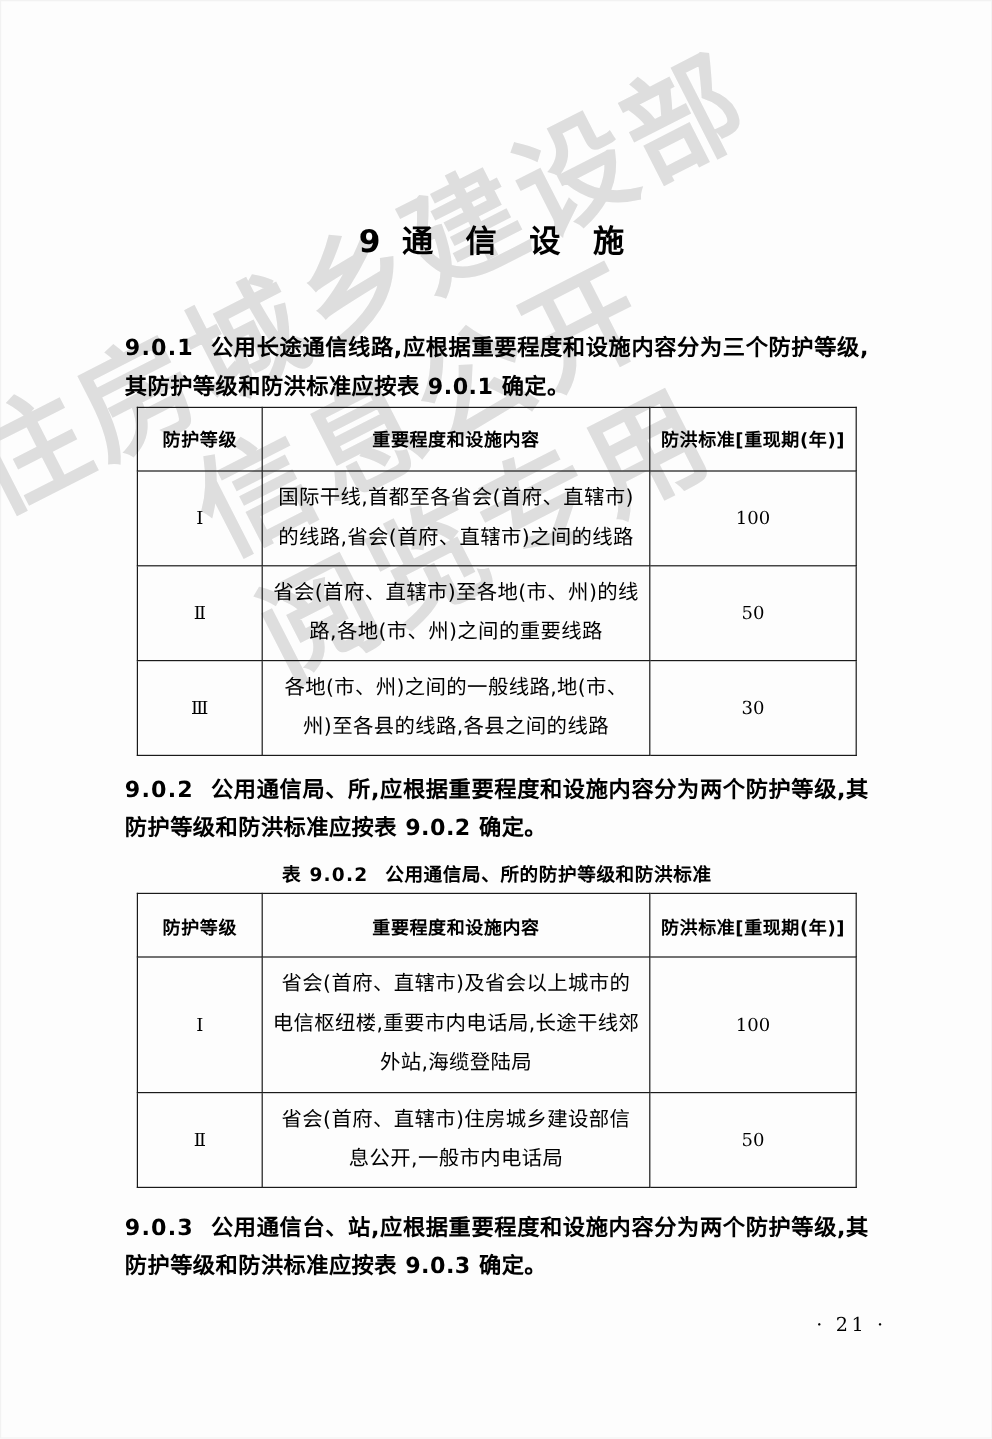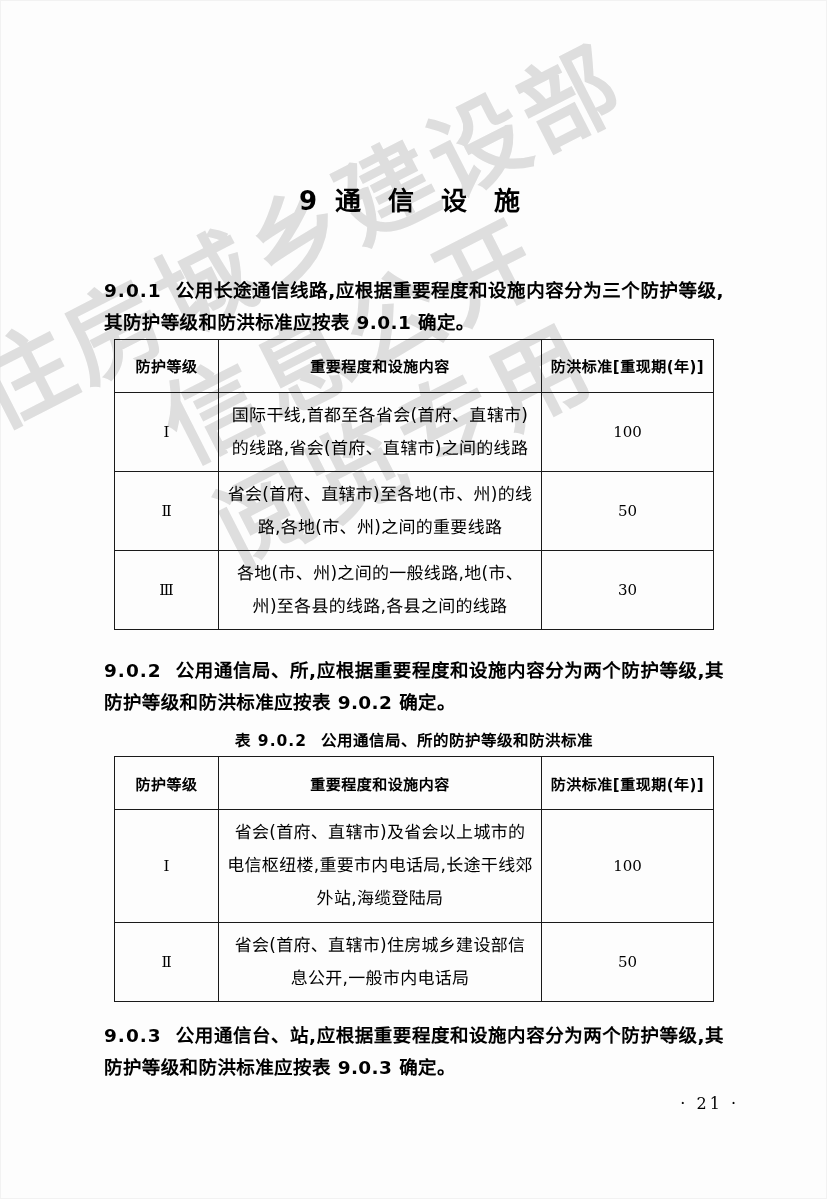--- a/index.html
+++ b/index.html
@@ -87,21 +87,21 @@
     font-weight: 700;
     letter-spacing: 0.4px;
     text-align: justify;
     margin: 0;
   }
   .clause .cnum {
     letter-spacing: 1px;
     margin-right: 14px;
   }
   .clause-901 { margin-top: 58px; }
-  .clause-902 { margin-top: 25px; }
+  .clause-902 { margin-top: 13px; }
   .clause-903 { margin-top: 18px; }
 
   .table-caption {
     font-size: 15.5px;
     font-weight: 700;
     text-align: center;
     margin: 9px 0 6px 0;
     letter-spacing: 0.5px;
   }
   .table-caption .cap-num { margin-right: 14px; letter-spacing: 1px; }

